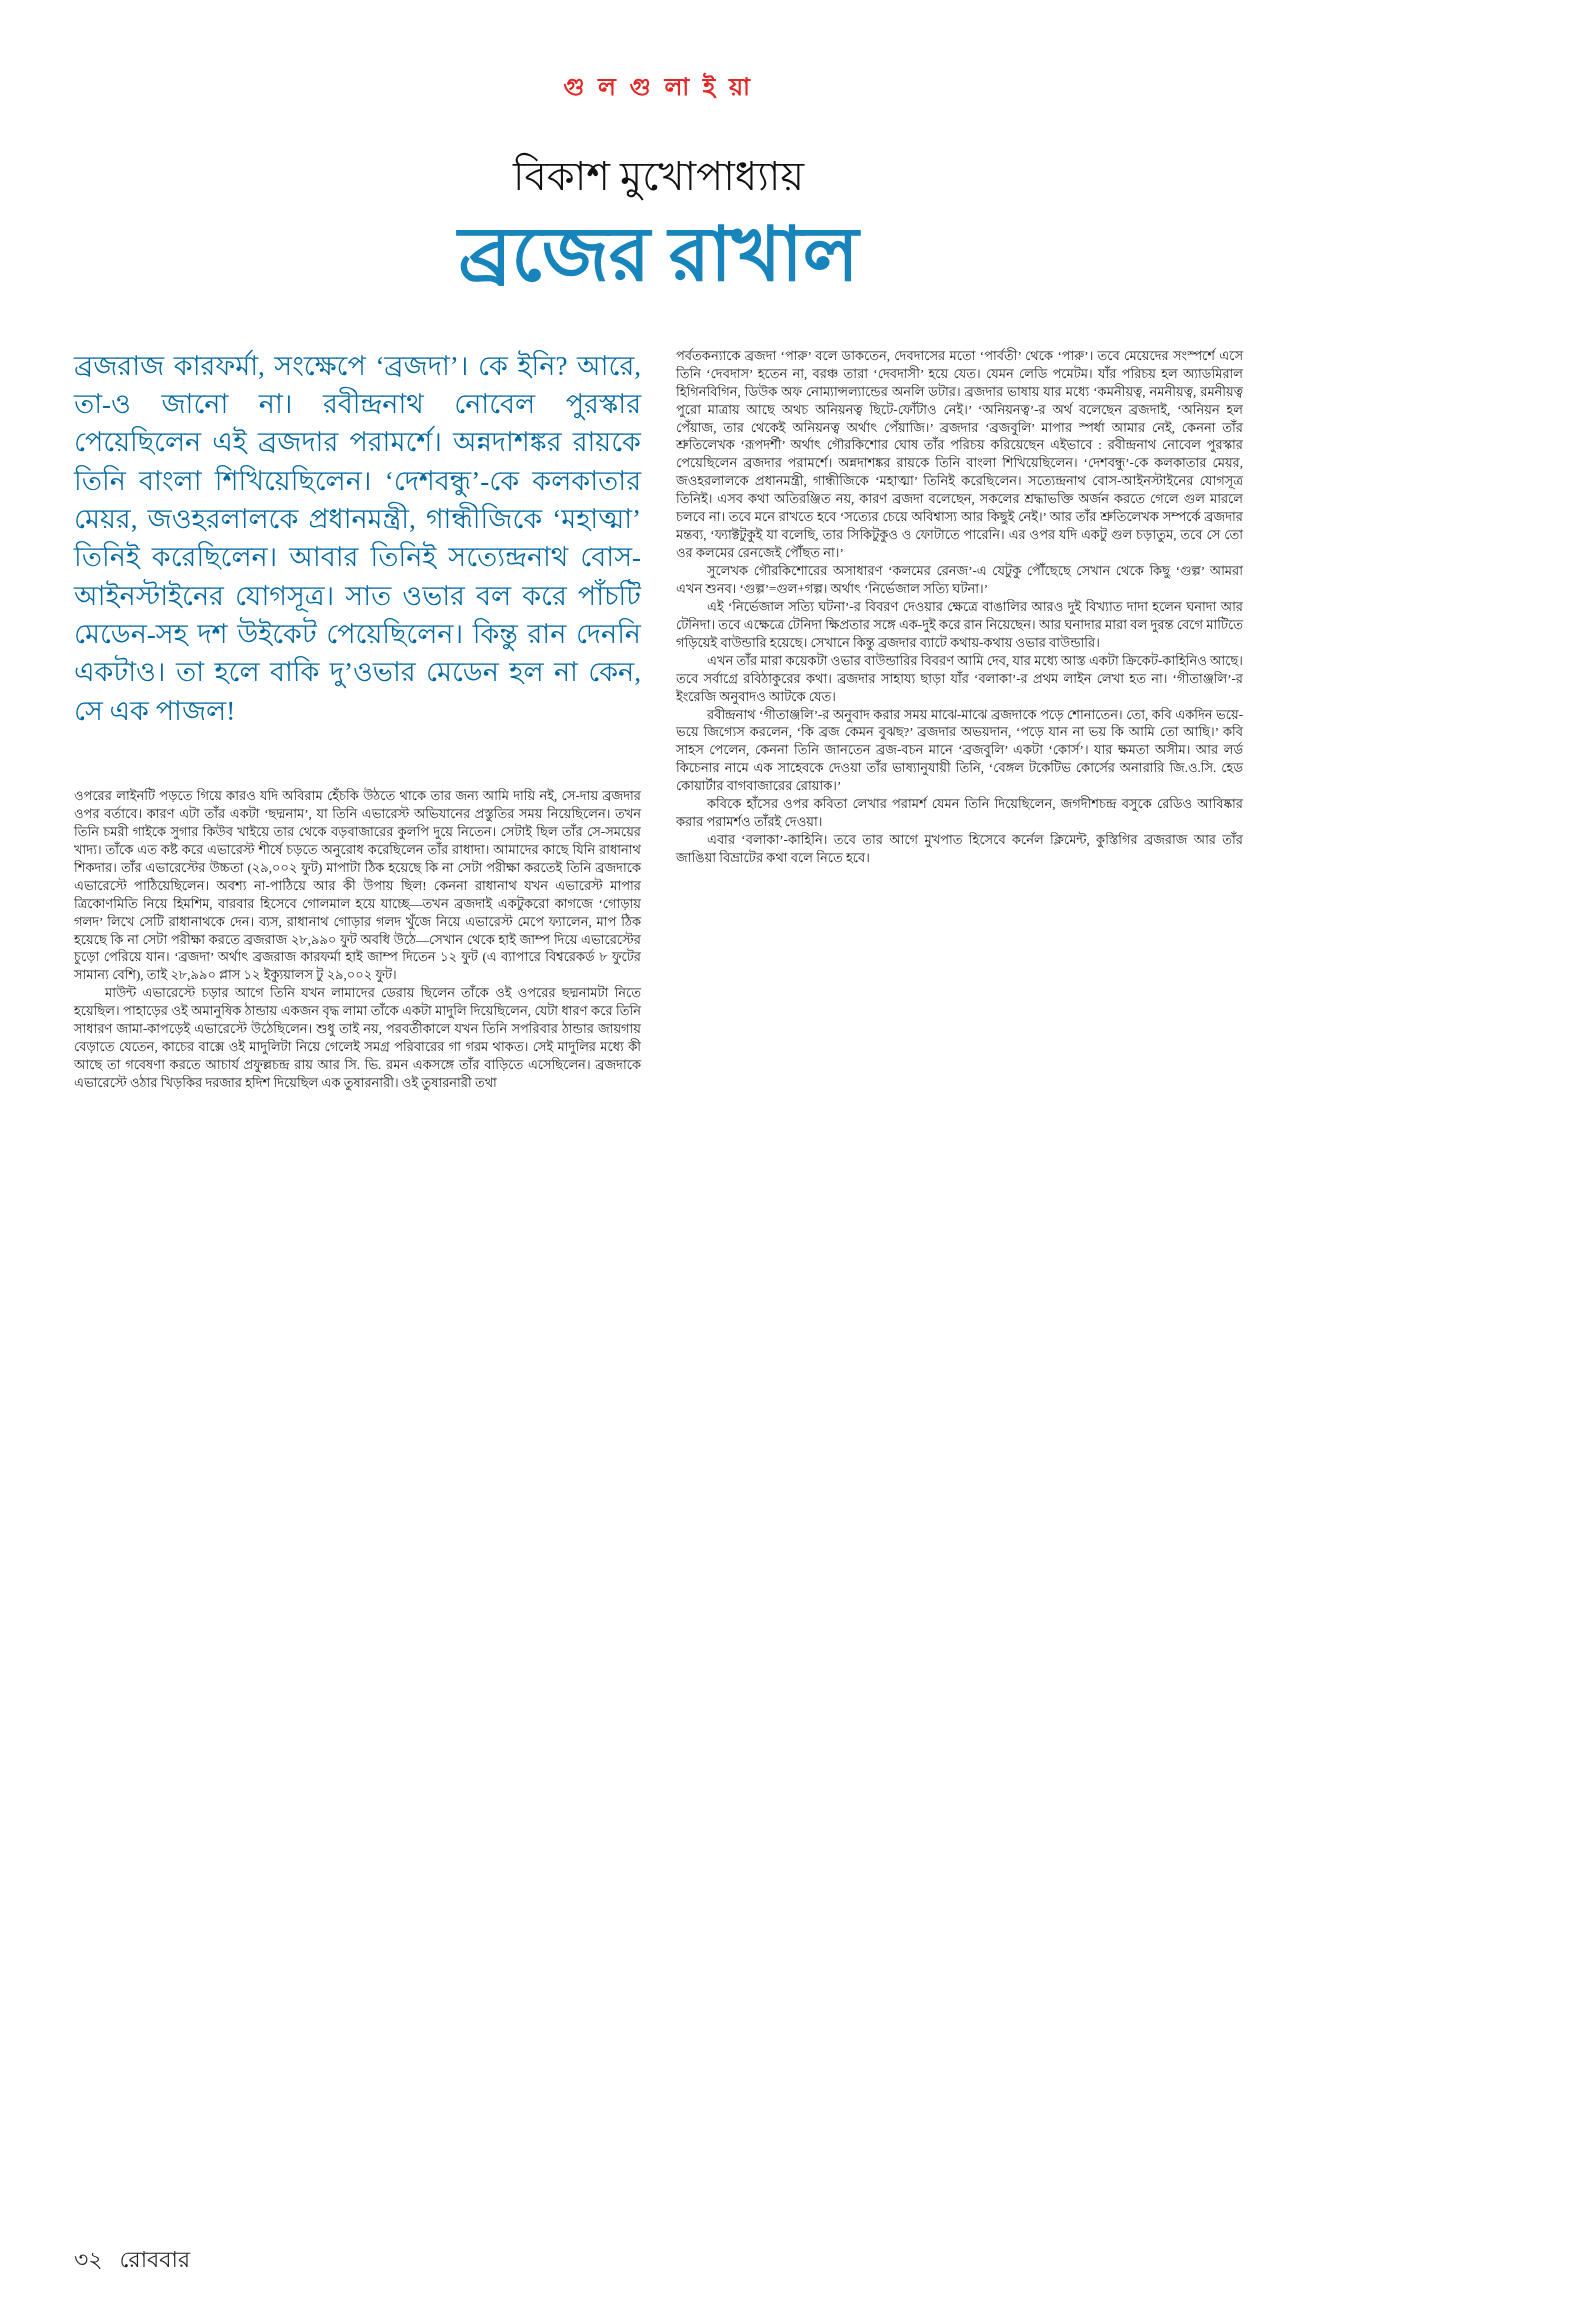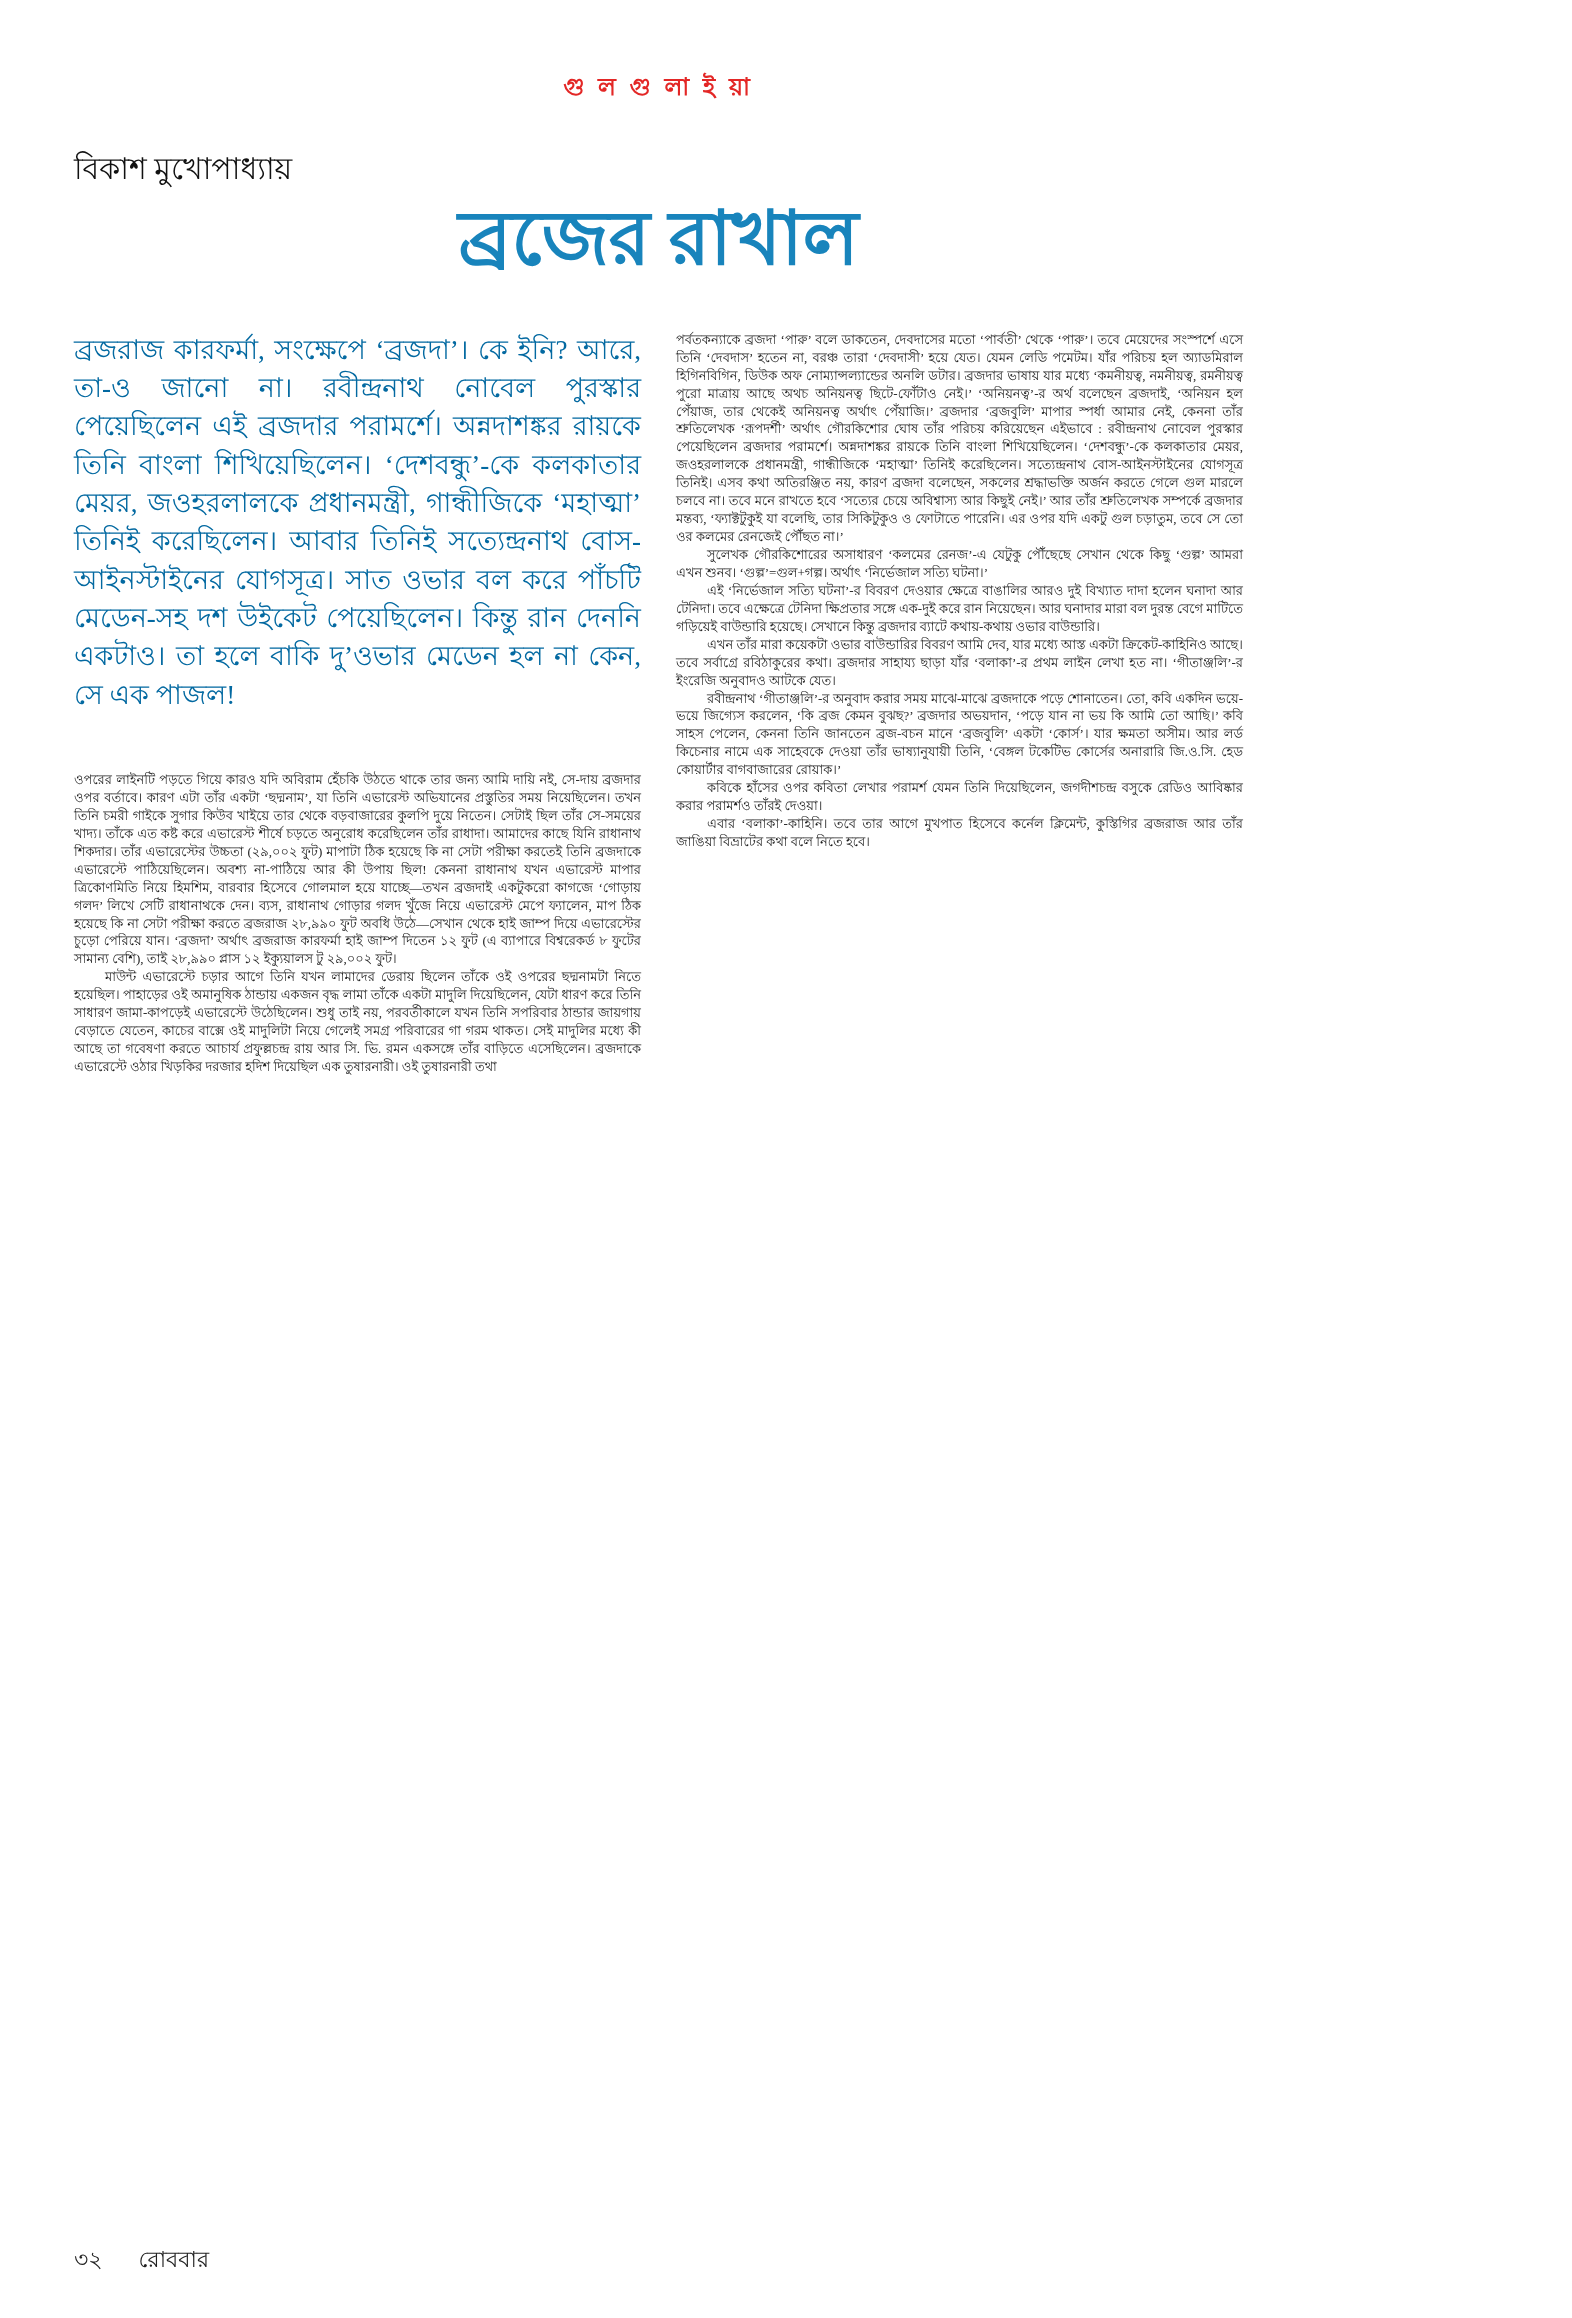--- a/index.html
+++ b/index.html
@@ -24,22 +24,22 @@
   }
   .section-header {
     text-align: center;
     color: var(--section-red, #e32726);
     font-size: 24px;
     font-weight: bold;
     letter-spacing: 3.8px;
     margin-top: 14px;
   }
   .author-byline {
-    text-align: left;
-    font-size: 30px;
+    text-align: center;
+    font-size: 40px;
     margin-top: 37px;
     color: #111111;
   }
   .article-title {
     text-align: center;
     font-size: 75px;
     font-weight: bold;
     color: var(--title-blue, #1884bc);
     margin-top: 2px;
     line-height: 1.1;
@@ -83,21 +83,21 @@
     text-indent: 31px;
   }
   .page-footer {
     position: absolute;
     left: 74px;
     bottom: 40px;
     font-size: 22px;
     color: #222222;
   }
   .page-footer .page-number {
-    margin-right: 36px;
+    margin-right: 17px;
   }
 </style>
 </head>
 <body style="--section-red: #e32726; --title-blue: #1884bc; --text-color: #1c1c1c; --divider-color: #c9c9c9;">
 
 <div class="page">
 
   <div class="section-header">গু ল গু লা ই য়া</div>
 
   <div class="author-byline">বিকাশ মুখোপাধ্যায়</div>

